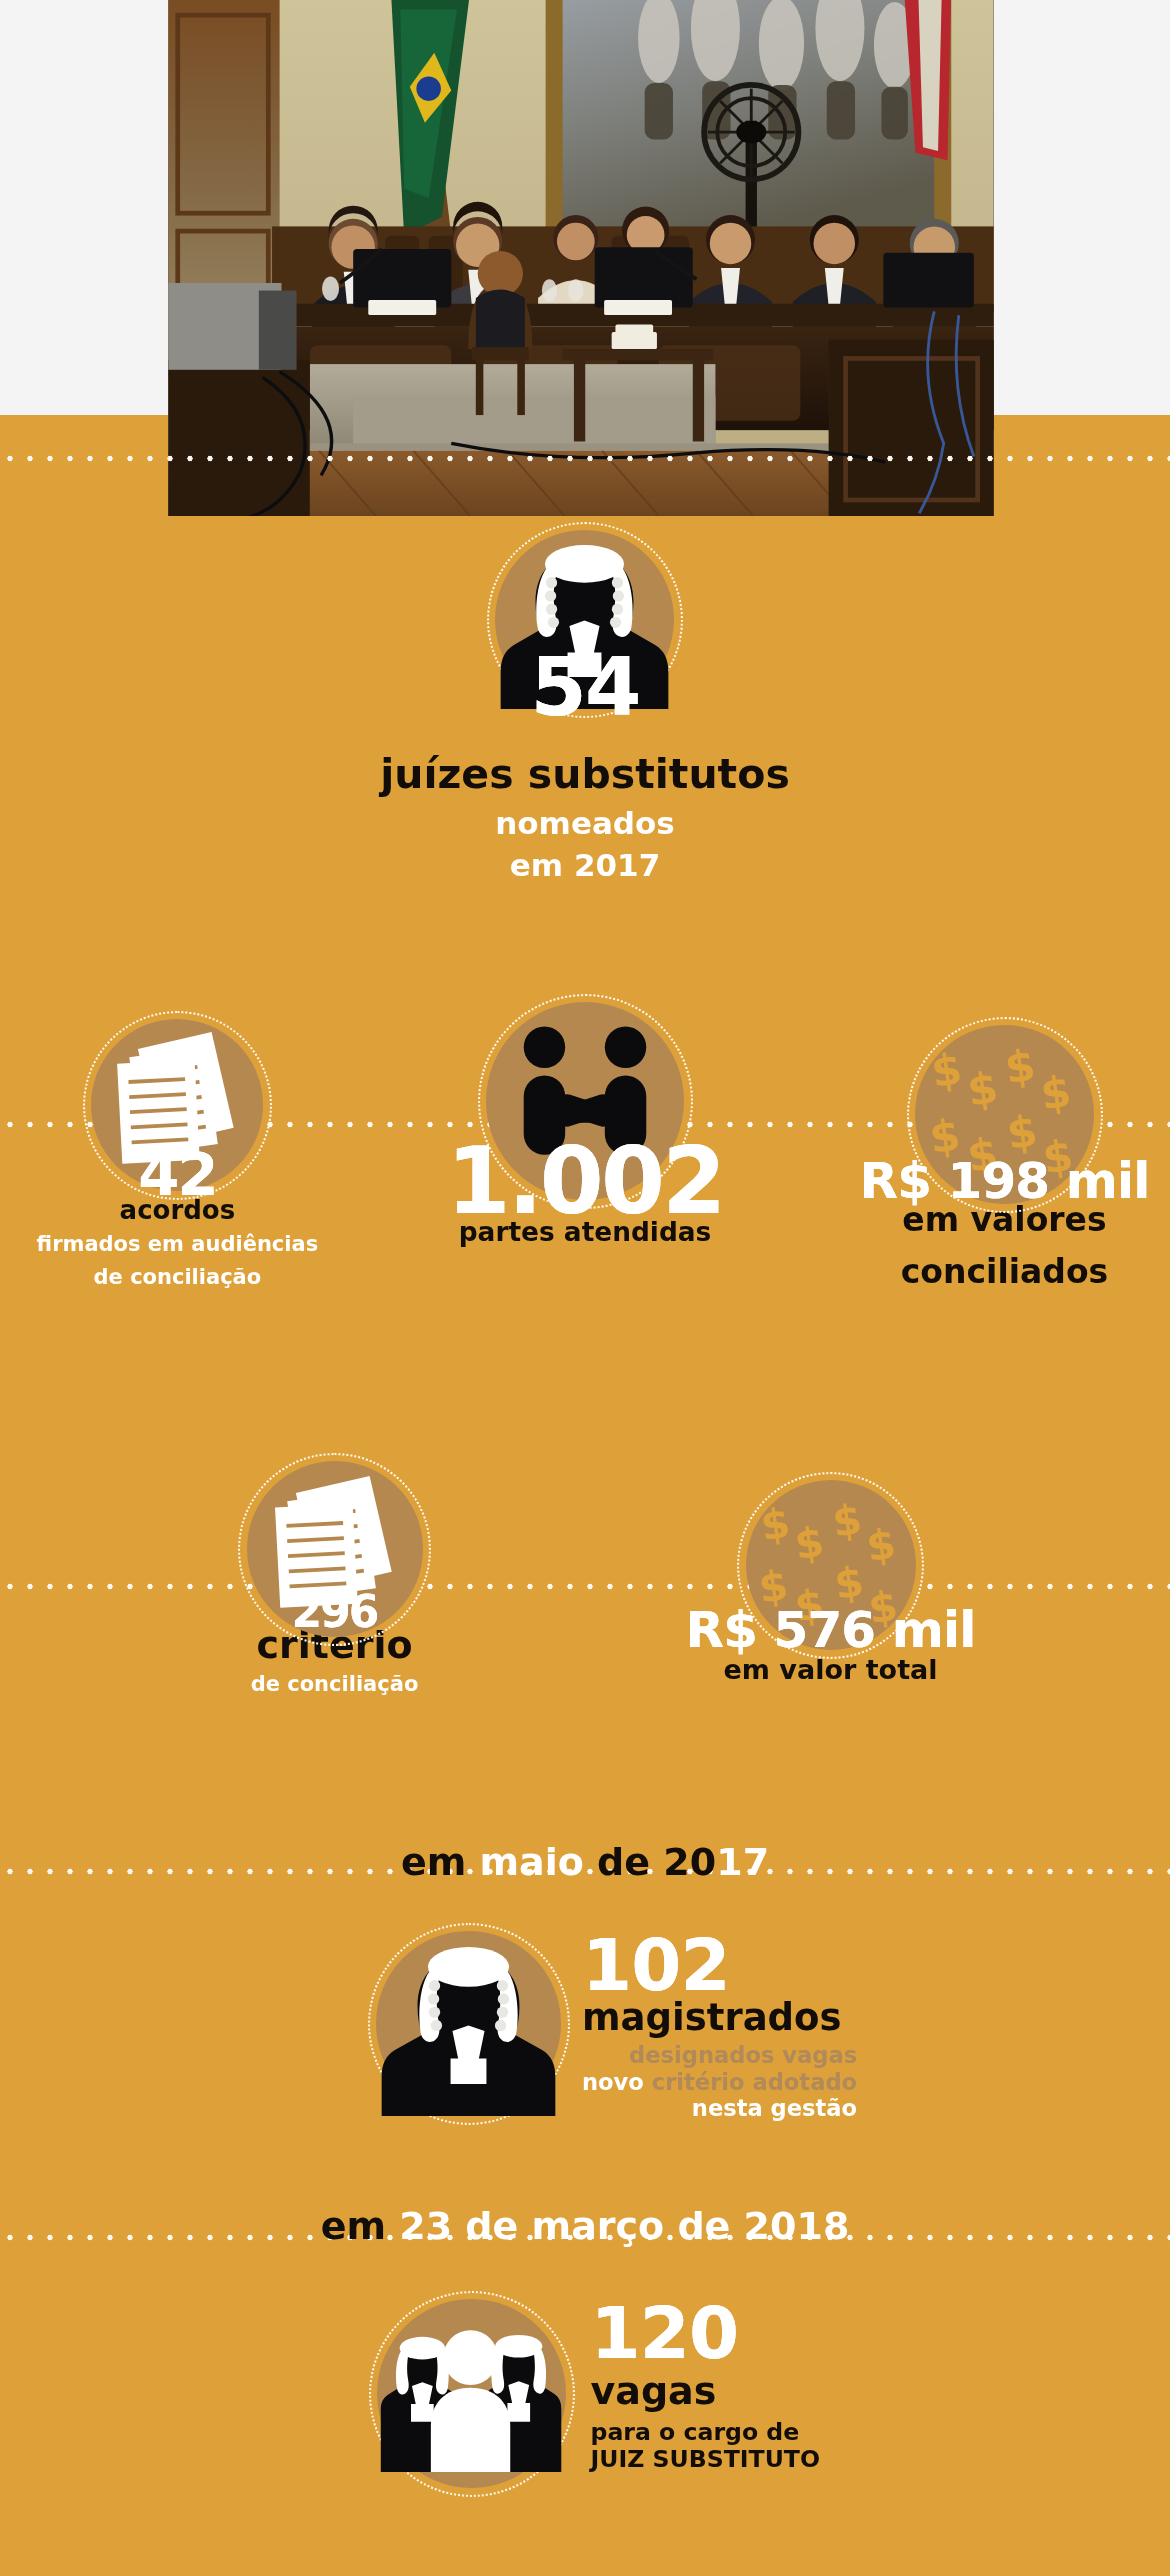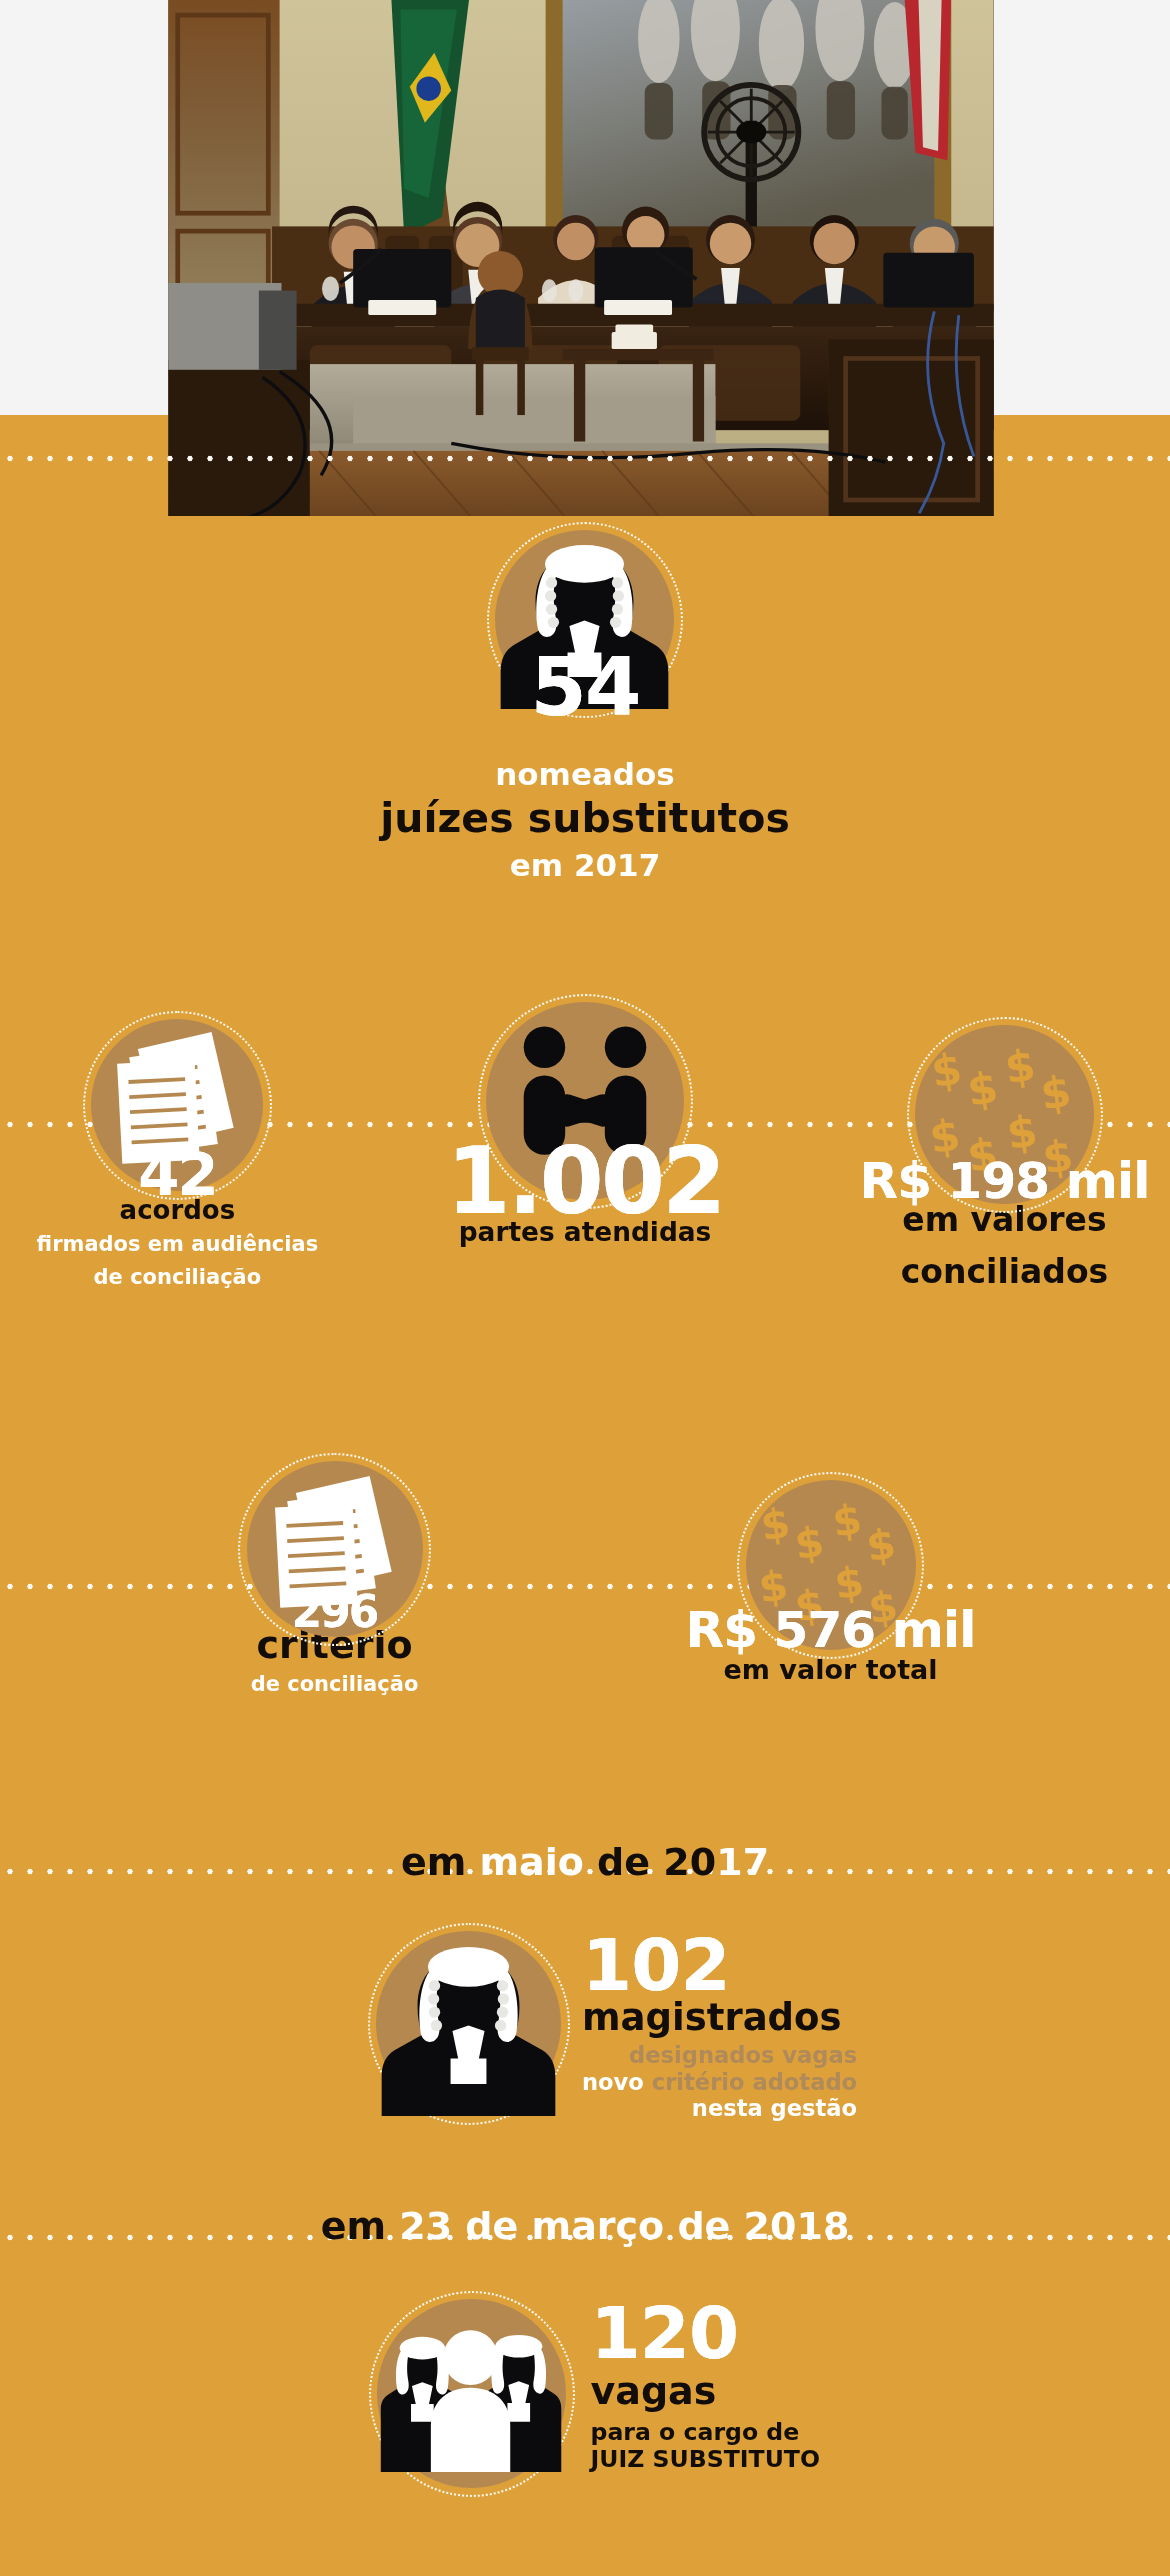--- a/index.html
+++ b/index.html
@@ -369,22 +369,22 @@
                 <circle cx="131" cy="70" r="6"></circle>
                 <circle cx="130" cy="84" r="6"></circle>
                 <circle cx="128" cy="98" r="6"></circle>
             </g>
             <path d="M95 96 l-16 6 l6 28 l-8 0 l0 26 l36 0 l0 -26 l-8 0 l6 -28 z" fill="#ffffff"></path>
           </svg>
         </div>
       </div>
       <div class="bignum n54">54</div>
     </div>
+    <div class="lbl dark l1">juízes substitutos</div>
     <div class="lbl white l2">nomeados</div>
-    <div class="lbl dark l1">juízes substitutos</div>
     <div class="lbl white l3">em 2017</div>
   </div>
 
   <div class="block" id="b-acordos">
     <div class="icon-circle">
       <svg viewBox="0 0 182 182" xmlns="http://www.w3.org/2000/svg">
         <g transform="rotate(-13 91 91)">
           <rect x="64" y="24" width="80" height="104" fill="#ffffff"></rect>
         </g>
         <g transform="rotate(-8 91 91)">

